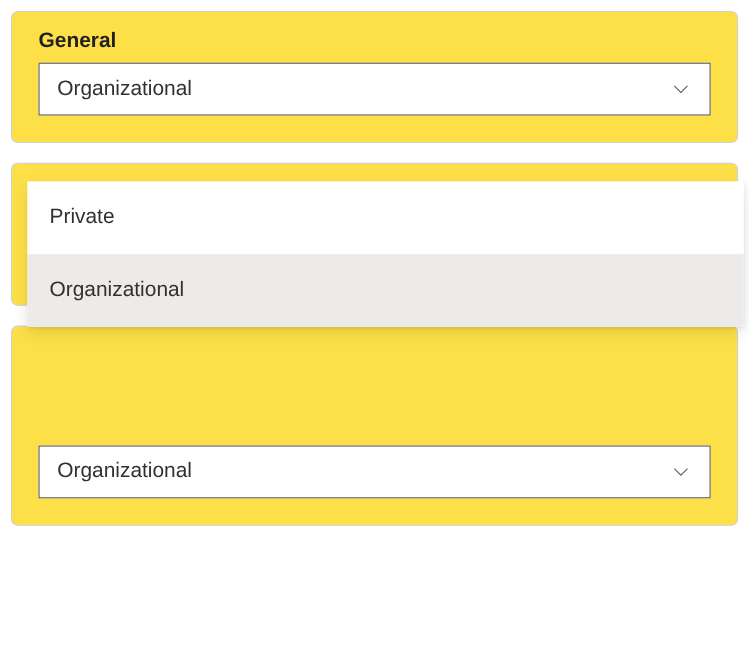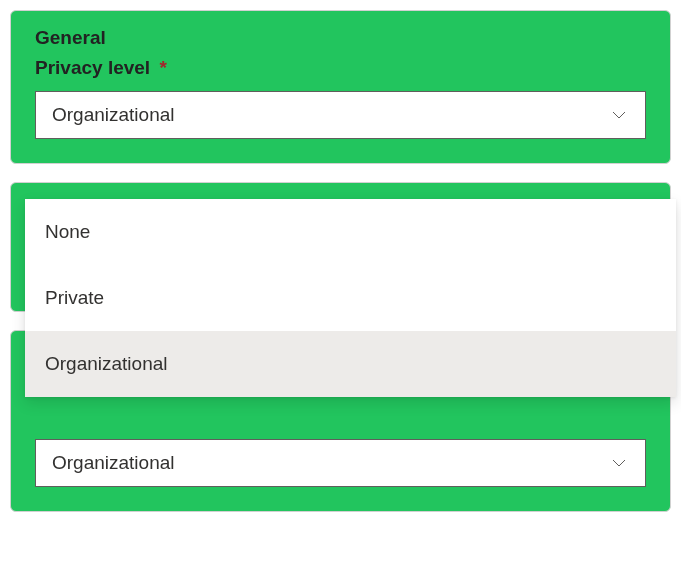--- a/index.html
+++ b/index.html
@@ -9,21 +9,21 @@
       width: 681px;
       height: 586px;
       padding: 10px 10px;
       color: #323130;
     }
     .card {
       border: 1px solid #d1d1d1;
       border-radius: 6px;
       padding: 16px 24px 24px 24px;
       margin-bottom: 18px;
-      background: #22c55e;
+      background: #fde047;
     }
     .card-title {
       font-size: 19px;
       font-weight: 600;
       color: #222;
       margin-bottom: 8px;
     }
     .field-label {
       font-size: 19px;
       font-weight: 600;
@@ -107,41 +107,34 @@
     
     .spacer-overlap {
       height: 92px;
     }
   </style>
 </head>
 <body>
 
 <div class="card">
   <div class="card-title">General</div>
-  <div class="field-label">
-    <span>Privacy level</span>
-    <span class="required">*</span>
-  </div>
   <div class="select-box">
     <span class="select-value">Organizational</span>
     <span class="chevron">
       <svg viewBox="0 0 20 20" width="20" height="20">
           <polyline points="4,7 10,13 16,7"></polyline>
         </svg>
     </span>
   </div>
 </div>
 
 <div class="card second">
   <div class="peek-text"></div>
 
   <div class="dropdown-popup">
-    <div class="dropdown-option">
-      <span>None</span>
-    </div>
     <div class="dropdown-option">
       <span>Private</span>
     </div>
     <div class="dropdown-option selected">
       <span>Organizational</span>
     </div>
   </div>
 </div>
 
 <div class="card third">

